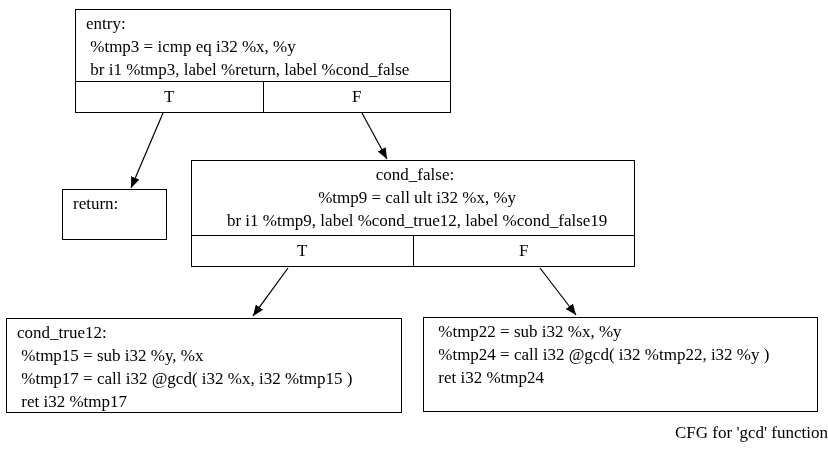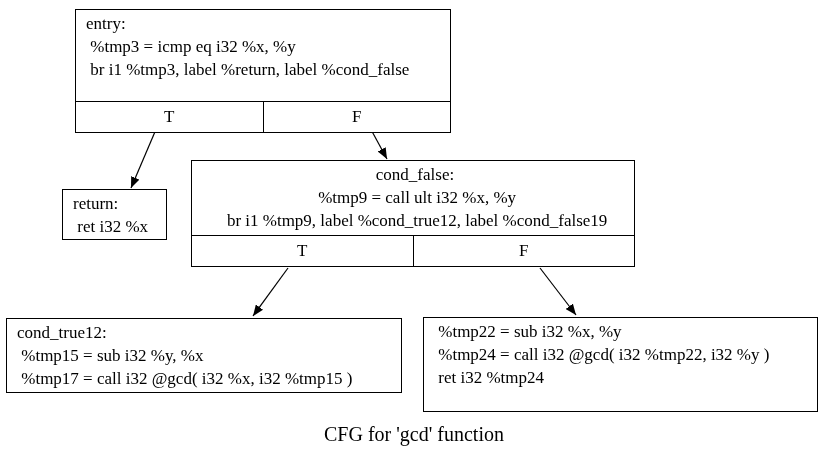--- a/index.html
+++ b/index.html
@@ -38,77 +38,77 @@
     display: flex;
     align-items: center;
     justify-content: center;
     font-size: 17px;
   }
   .tf-cell.true-cell { border-right: 1.5px solid #000000; }
   .graph-caption {
     position: absolute;
     left: 0; top: 423px;
     width: 828px;
-    text-align: center;
-    font-size: 20px;
+    text-align: right;
+    font-size: 17px;
   }
 </style>
 </head>
 <body>
 
 <div class="canvas">
 
   <svg class="edge-layer" viewBox="0 0 828 452">
     <defs>
       <marker id="arrowhead" markerUnits="userSpaceOnUse" markerWidth="11" markerHeight="9" refX="11" refY="4.5" orient="auto">
         <path d="M0,0 L11,4.5 L0,9 z" fill="#000000"></path>
       </marker>
     </defs>
     <line x1="163" y1="113" x2="131" y2="188" stroke="#000000" stroke-width="1.2" marker-end="url(#arrowhead)"></line>
     <line x1="362" y1="113" x2="387" y2="159" stroke="#000000" stroke-width="1.2" marker-end="url(#arrowhead)"></line>
     <line x1="288" y1="268" x2="253" y2="316" stroke="#000000" stroke-width="1.2" marker-end="url(#arrowhead)"></line>
     <line x1="540" y1="268" x2="576" y2="315" stroke="#000000" stroke-width="1.2" marker-end="url(#arrowhead)"></line>
   </svg>
 
-  <div class="node" style="left:75px; top:9px; width:376px; height:124px;">
+  <div class="node" style="left:75px; top:9px; width:376px; height:104px;">
     <div class="node-body">
       <div class="code-line">entry:</div>
       <div class="code-line"> %tmp3 = icmp eq i32 %x, %y</div>
       <div class="code-line"> br i1 %tmp3, label %return, label %cond_false</div>
     </div>
     <div class="tf-row">
       <div class="tf-cell true-cell">T</div>
       <div class="tf-cell false-cell">F</div>
     </div>
   </div>
 
   <div class="node" style="left:62px; top:189px; width:105px; height:51px;">
     <div class="node-body">
       <div class="code-line">return:</div>
-      <div class="code-line"> ret i32 %x</div>
     </div>
   </div>
 
   <div class="node" style="left:191px; top:160px; width:444px; height:107px;text-align:center;">
     <div class="node-body">
       <div class="code-line">cond_false:</div>
       <div class="code-line"> %tmp9 = call ult i32 %x, %y</div>
       <div class="code-line"> br i1 %tmp9, label %cond_true12, label %cond_false19</div>
     </div>
     <div class="tf-row">
       <div class="tf-cell true-cell">T</div>
       <div class="tf-cell false-cell">F</div>
     </div>
   </div>
 
-  <div class="node" style="left:6px; top:318px; width:396px; height:75px;">
+  <div class="node" style="left:6px; top:318px; width:396px; height:95px;">
     <div class="node-body">
       <div class="code-line">cond_true12:</div>
       <div class="code-line"> %tmp15 = sub i32 %y, %x</div>
       <div class="code-line"> %tmp17 = call i32 @gcd( i32 %x, i32 %tmp15 )</div>
+      <div class="code-line"> ret i32 %tmp17</div>
     </div>
   </div>
 
   <div class="node" style="left:423px; top:317px; width:395px; height:95px;">
     <div class="node-body">
       <div class="code-line"> %tmp22 = sub i32 %x, %y</div>
       <div class="code-line"> %tmp24 = call i32 @gcd( i32 %tmp22, i32 %y )</div>
       <div class="code-line"> ret i32 %tmp24</div>
     </div>
   </div>

